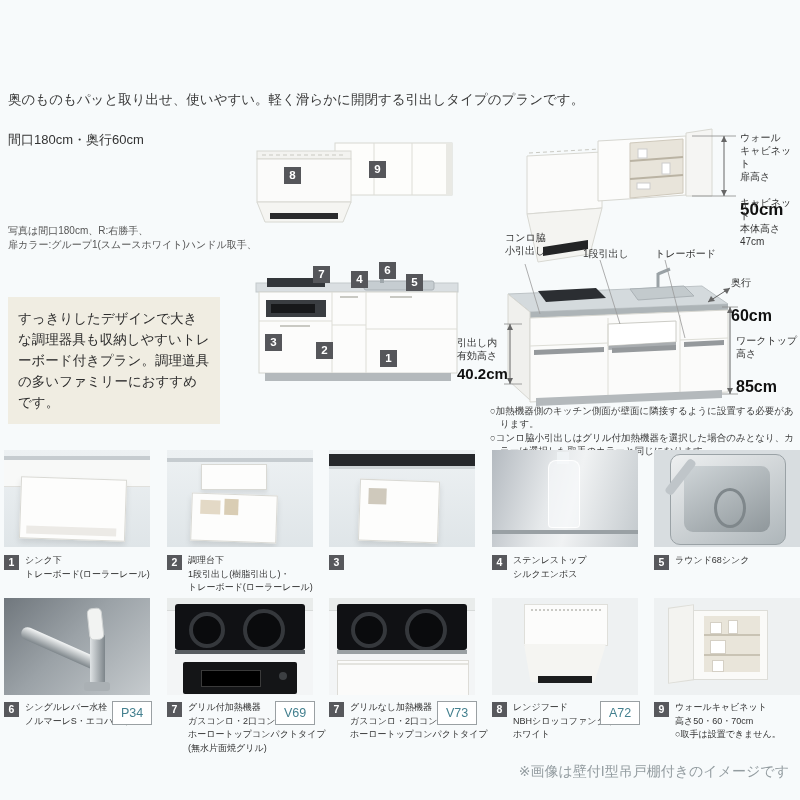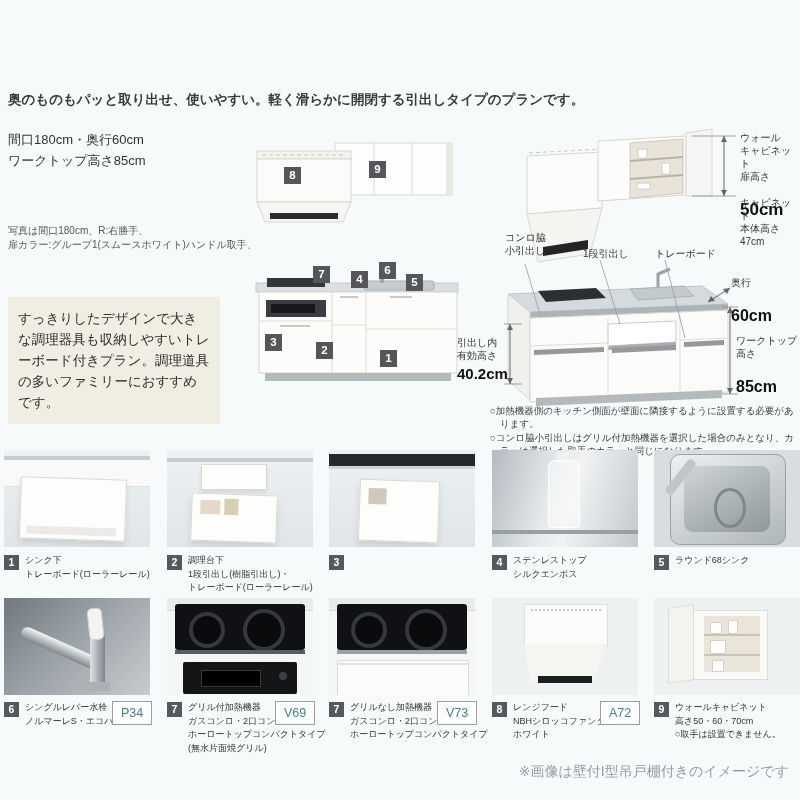--- a/index.html
+++ b/index.html
@@ -2,21 +2,21 @@
 <html><head>
 <meta charset="utf-8">
 <style>
   html,body{margin:0;padding:0;}
   .page{position:relative;width:800px;height:800px;background:#f7fafb;overflow:hidden;
         font-family:"Liberation Sans","DejaVu Sans",sans-serif;color:#333;}
   .abs{position:absolute;}
   .title-bar{position:absolute;left:0;top:55px;width:800px;height:29px;background:#8c8fa8;
              color:#fff;font-size:19px;font-weight:bold;line-height:29px;padding-left:24px;
              box-sizing:border-box;letter-spacing:1px;}
-  .lead{position:absolute;left:8px;top:91px;font-size:13.5px;color:#3a3a3a;font-weight:bold;}
+  .lead{position:absolute;left:8px;top:91px;font-size:13.5px;color:#3a3a3a;}
   .spec{position:absolute;left:8px;top:129px;font-size:13px;color:#333;line-height:21px;}
   .photo-note{position:absolute;left:8px;top:224px;font-size:10px;color:#555;line-height:13.5px;}
   .callout{position:absolute;left:8px;top:297px;width:192px;background:#f0ede2;
            padding:11px 10px;font-size:13.5px;line-height:21px;color:#2d2d2d;}
   .diagram-badge{position:absolute;width:17px;height:17px;background:#55565a;color:#fff;
                  font-size:11.5px;font-weight:bold;text-align:center;line-height:17px;}
   .anno{position:absolute;font-size:10px;color:#333;line-height:13px;}
   .anno .big{font-size:17px;font-weight:bold;color:#111;line-height:21px;margin-top:16px;}
   .anno .big2{font-size:15px;font-weight:bold;color:#111;line-height:19px;margin-top:2px;}
   .notes{position:absolute;left:490px;top:404px;width:312px;font-size:9.5px;color:#3c3c3c;line-height:13px;}
@@ -37,21 +37,20 @@
 </head>
 <body>
 
 <div class="page">
 
 
   <div class="lead">奥のものもパッと取り出せ、使いやすい。軽く滑らかに開閉する引出しタイプのプランです。</div>
 
   <div class="spec">
     <div>間口180cm・奥行60cm</div>
-    <div>ワークトップ高さ85cm</div>
   </div>
 
   <div class="photo-note">
     <div>写真は間口180cm、R:右勝手、</div>
     <div>扉カラー:グループ1(スムースホワイト)ハンドル取手、</div>
   </div>
 
   <div class="callout">すっきりしたデザインで大きな調理器具も収納しやすいトレーボード付きプラン。調理道具の多いファミリーにおすすめです。</div>
 
   <svg class="abs" style="left:240px;top:135px" width="235" height="265" viewBox="0 0 235 265">

